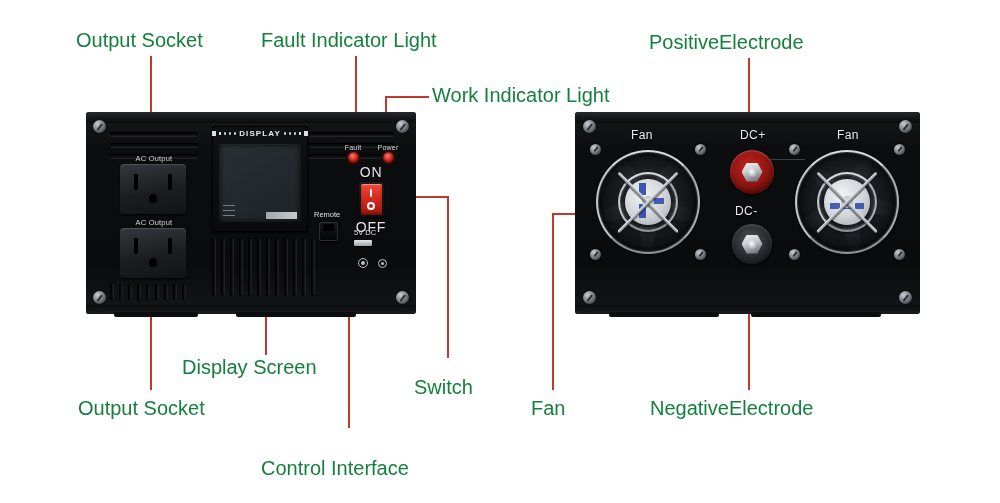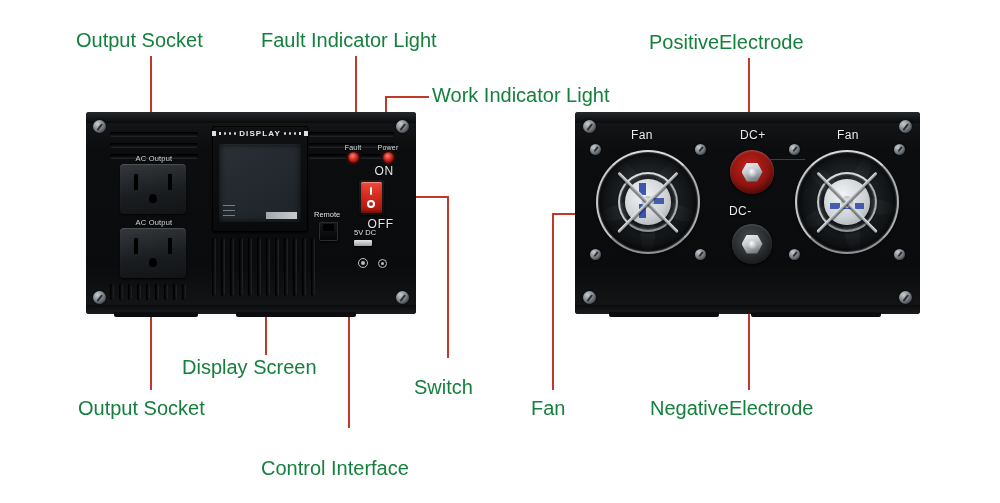--- a/index.html
+++ b/index.html
@@ -77,21 +77,21 @@
 
   
   .ledwrap{position:absolute;text-align:center;}
   .ledcap{color:#d9dbdd;font-size:7px;letter-spacing:.2px;text-shadow:0 1px 1px #000;}
   .led{width:11px;height:11px;border-radius:50%;margin:1px auto 0;
       background:radial-gradient(circle at 42% 35%,#ff7c70,#d0271c 45%,#7d0f09 80%);
       box-shadow:inset 0 0 2px rgba(0,0,0,.8),0 0 4px rgba(190,30,20,.5),0 0 0 2px #0b0c0d;}
 
   
   .rockwrap{position:absolute;text-align:center;}
-  .onoff{color:#e3e5e7;font-size:12px;letter-spacing:.8px;text-shadow:0 1px 1px #000;text-align:right;}
+  .onoff{color:#e3e5e7;font-size:14px;letter-spacing:.8px;text-shadow:0 1px 1px #000;}
   .rocker{width:25px;height:35px;margin:2px auto;border-radius:3px;
       background:linear-gradient(180deg,#1a1c1e,#0d0e10);padding:2px;box-sizing:border-box;
       box-shadow:0 1px 2px rgba(0,0,0,.9);}
   .rocker .btn{width:100%;height:100%;border-radius:2px;box-sizing:border-box;
       background:linear-gradient(180deg,#f0493c 0%,#d52b1e 45%,#a5150c 100%);
       display:flex;flex-direction:column;align-items:center;justify-content:space-evenly;
       box-shadow:inset 0 1px 1px rgba(255,255,255,.4),inset 0 -2px 3px rgba(0,0,0,.35);}
   .rocker .i{width:2px;height:8px;background:#fff;border-radius:1px;}
   .rocker .o{width:8px;height:8px;border:2px solid #fff;border-radius:50%;box-sizing:border-box;}
 
@@ -304,21 +304,21 @@
     <div class="foot" style="left:176px;width:130px;"></div>
 
     <div class="screw" style="left:8px;top:8px;"></div>
     <div class="screw" style="right:8px;top:8px;"></div>
     <div class="screw" style="left:8px;bottom:10px;"></div>
     <div class="screw" style="right:8px;bottom:10px;"></div>
 
     <div class="rearlab" style="left:56px;top:16px;">Fan</div>
     <div class="rearlab" style="left:157px;top:16px;margin-left:8px;">DC+</div>
     <div class="rearlab" style="left:262px;top:16px;">Fan</div>
-    <div class="rearlab" style="left:154px;top:92px;">DC-</div>
+    <div class="rearlab" style="left:160px;top:92px;">DC-</div>
 
     <div class="fan" style="left:17px;top:34px;width:112px;height:112px;">
       <div class="fanhole">
         <div class="blade" style="transform:rotate(18deg)"></div>
         <div class="blade" style="transform:rotate(90deg)"></div>
         <div class="blade" style="transform:rotate(162deg)"></div>
         <div class="blade" style="transform:rotate(234deg)"></div>
         <div class="blade" style="transform:rotate(306deg)"></div>
         <div class="hub">
           <div class="bar" style="top:8%;height:26%"></div>

